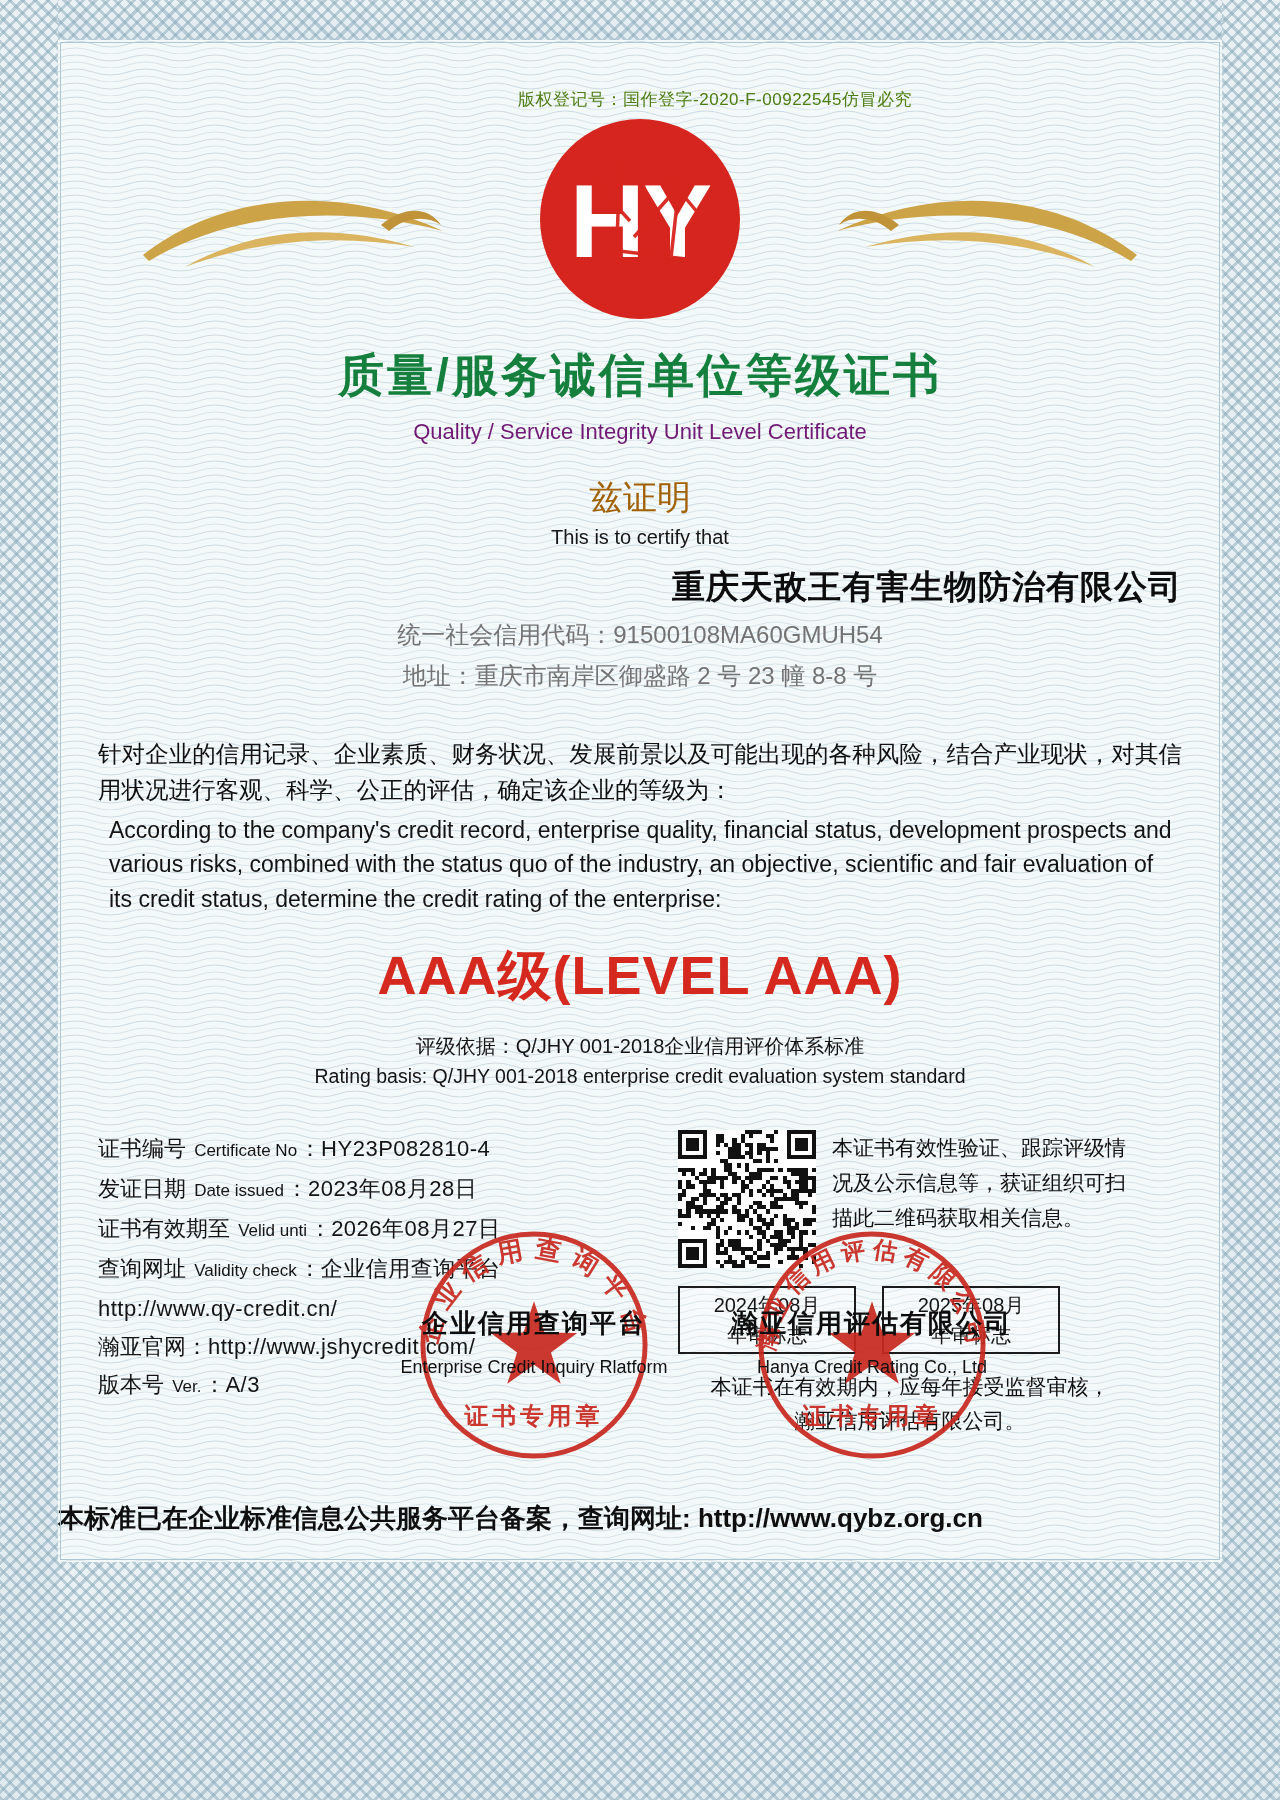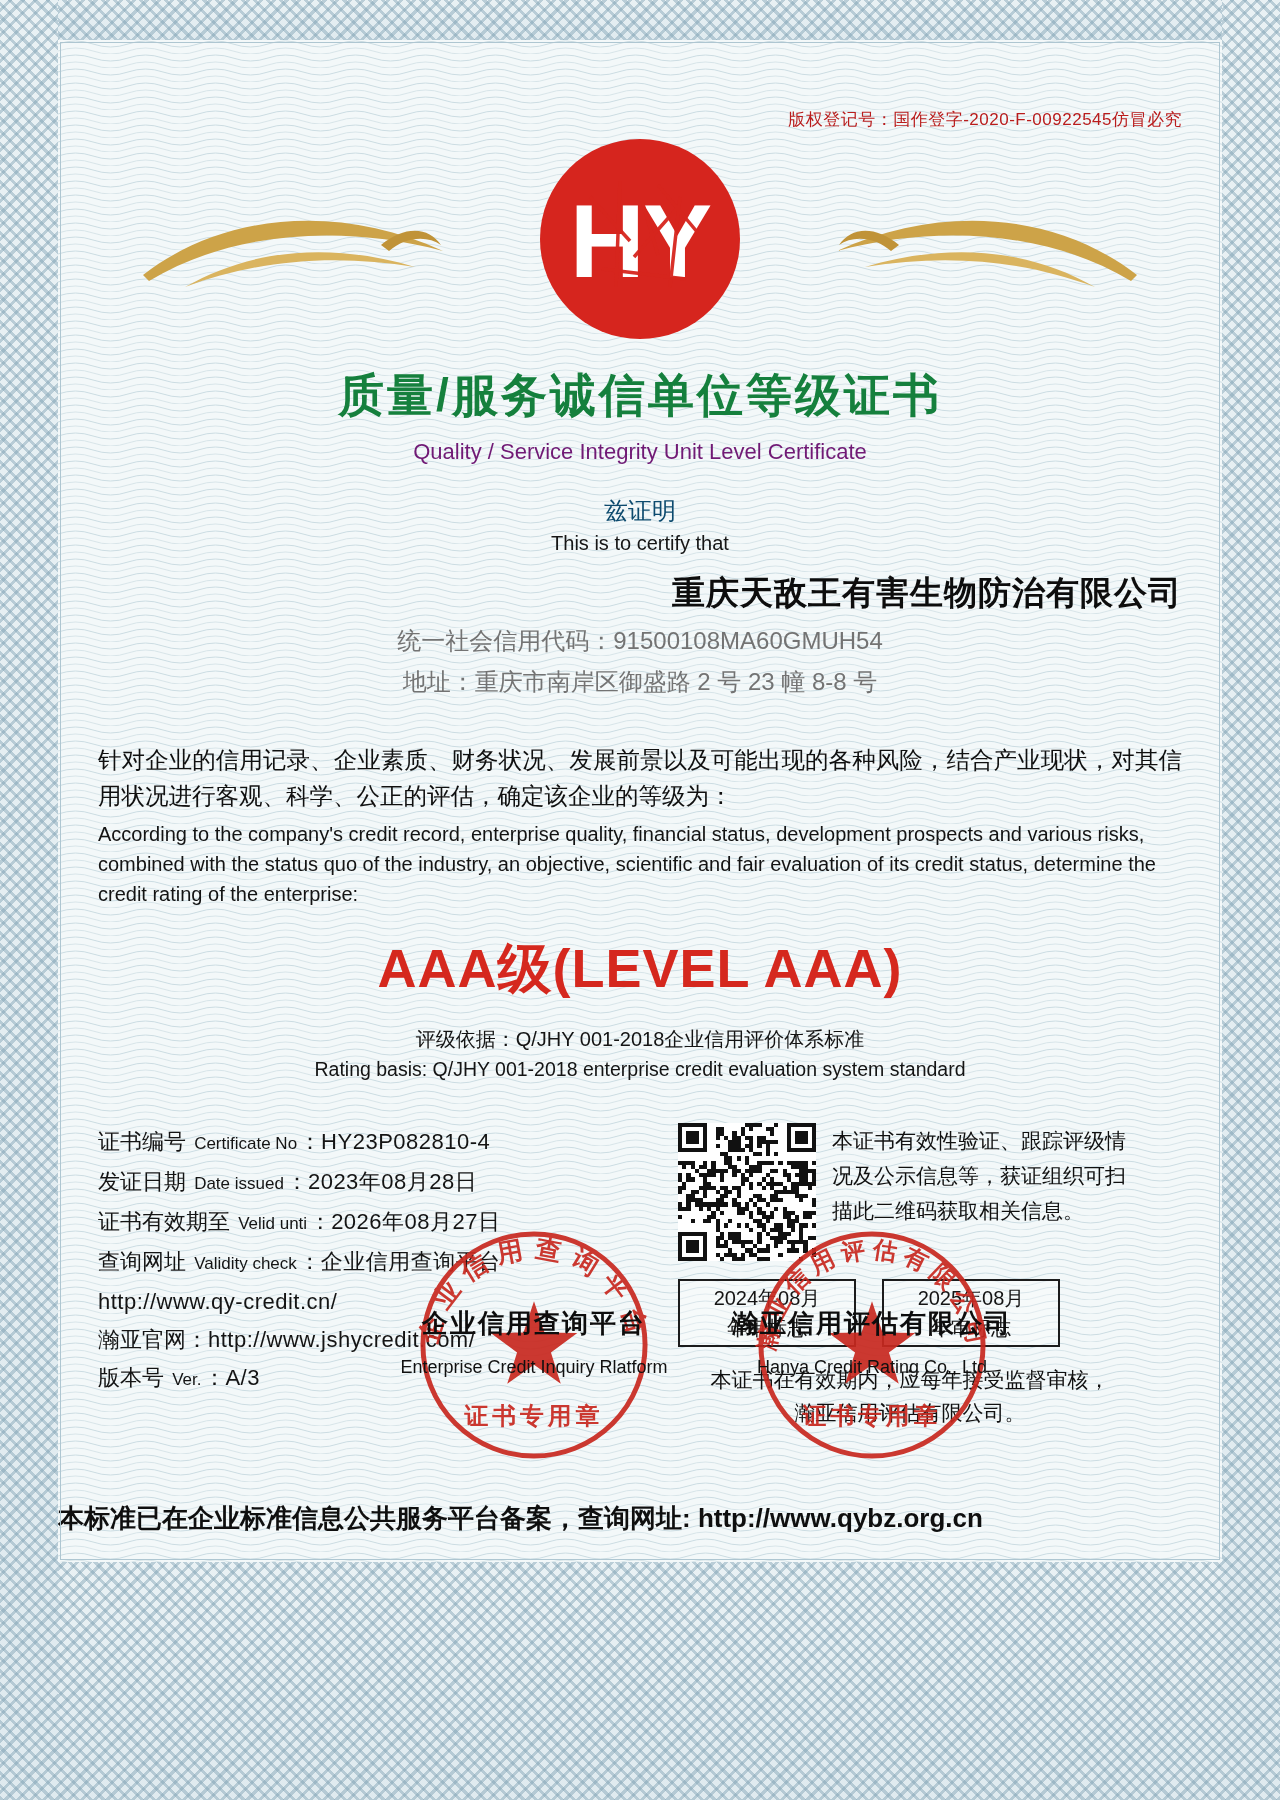--- a/index.html
+++ b/index.html
@@ -14,34 +14,34 @@
       linear-gradient(#e9f1f4,#dfeaef);}
   .b-top{top:0;left:0;right:0;height:40px;}
   .b-bottom{bottom:0;left:0;right:0;height:238px;}
   .b-left{top:0;bottom:0;left:0;width:58px;}
   .b-right{top:0;bottom:0;right:0;width:58px;}
   .innerline{position:absolute;z-index:3;inset:42px 60px 240px 60px;border:1px solid #aec6d1;pointer-events:none;}
   
   .wavebg{position:absolute;z-index:1;inset:40px 58px 238px 58px;}
   
   .content{position:absolute;z-index:2;inset:40px 58px 238px 58px;padding:0 40px;}
-  .copyright{margin-top:68px;text-align:right;padding-left:150px;font-size:17px;color:#b91c1c;letter-spacing:.5px;}
+  .copyright{margin-top:48px;text-align:center;padding-left:150px;font-size:17px;color:#4d7c0f;letter-spacing:.5px;}
   .logorow{position:relative;height:208px;margin-top:6px;}
   .logo{position:absolute;left:50%;top:0;transform:translateX(-50%);}
   .flourish{position:absolute;top:58px;}
   .fl-left{left:45px;}
   .fl-right{right:45px;transform:scaleX(-1);}
   .title-zh{margin-top:20px;text-align:center;font-size:46px;font-weight:700;letter-spacing:3px;color:#15803d;}
   .title-en{margin-top:12px;text-align:center;font-size:22px;color:#701a75;}
-  .certify-zh{margin-top:30px;text-align:center;font-size:24px;color:#0c4a6e;}
+  .certify-zh{margin-top:30px;text-align:center;font-size:34px;color:#a16207;}
   .certify-en{margin-top:5px;text-align:center;font-size:20px;color:#161616;}
   .company{margin-top:16px;text-align:right;font-size:33px;font-weight:800;letter-spacing:1px;color:#0d0d0d;}
   .codeline,.addrline{margin-top:9px;text-align:center;font-size:24px;color:#737373;}
   .para-zh{margin-top:44px;font-size:23.5px;line-height:1.55;color:#101010;text-align:justify;}
-  .para-en{margin-top:4px;font-size:20px;line-height:1.5;color:#131313;text-align:left;}
+  .para-en{margin-top:4px;font-size:23px;line-height:1.5;color:#131313;text-align:left;margin-left:11px;}
   .level{margin-top:24px;text-align:center;font-size:54px;font-weight:800;letter-spacing:1px;}
   .basis-zh{margin-top:20px;text-align:center;font-size:20px;}
   .basis-en{margin-top:5px;text-align:center;font-size:19.5px;}
   .info{display:flex;margin-top:42px;}
   .info-left{width:560px;}
   .irow{font-size:22px;line-height:38px;white-space:nowrap;}
   .irow .zh{font-size:22px;}
   .irow .en{font-size:17px;padding:0 2px;}
   .irow .val{letter-spacing:.5px;}
   .info-right{width:464px;margin-left:20px;}

